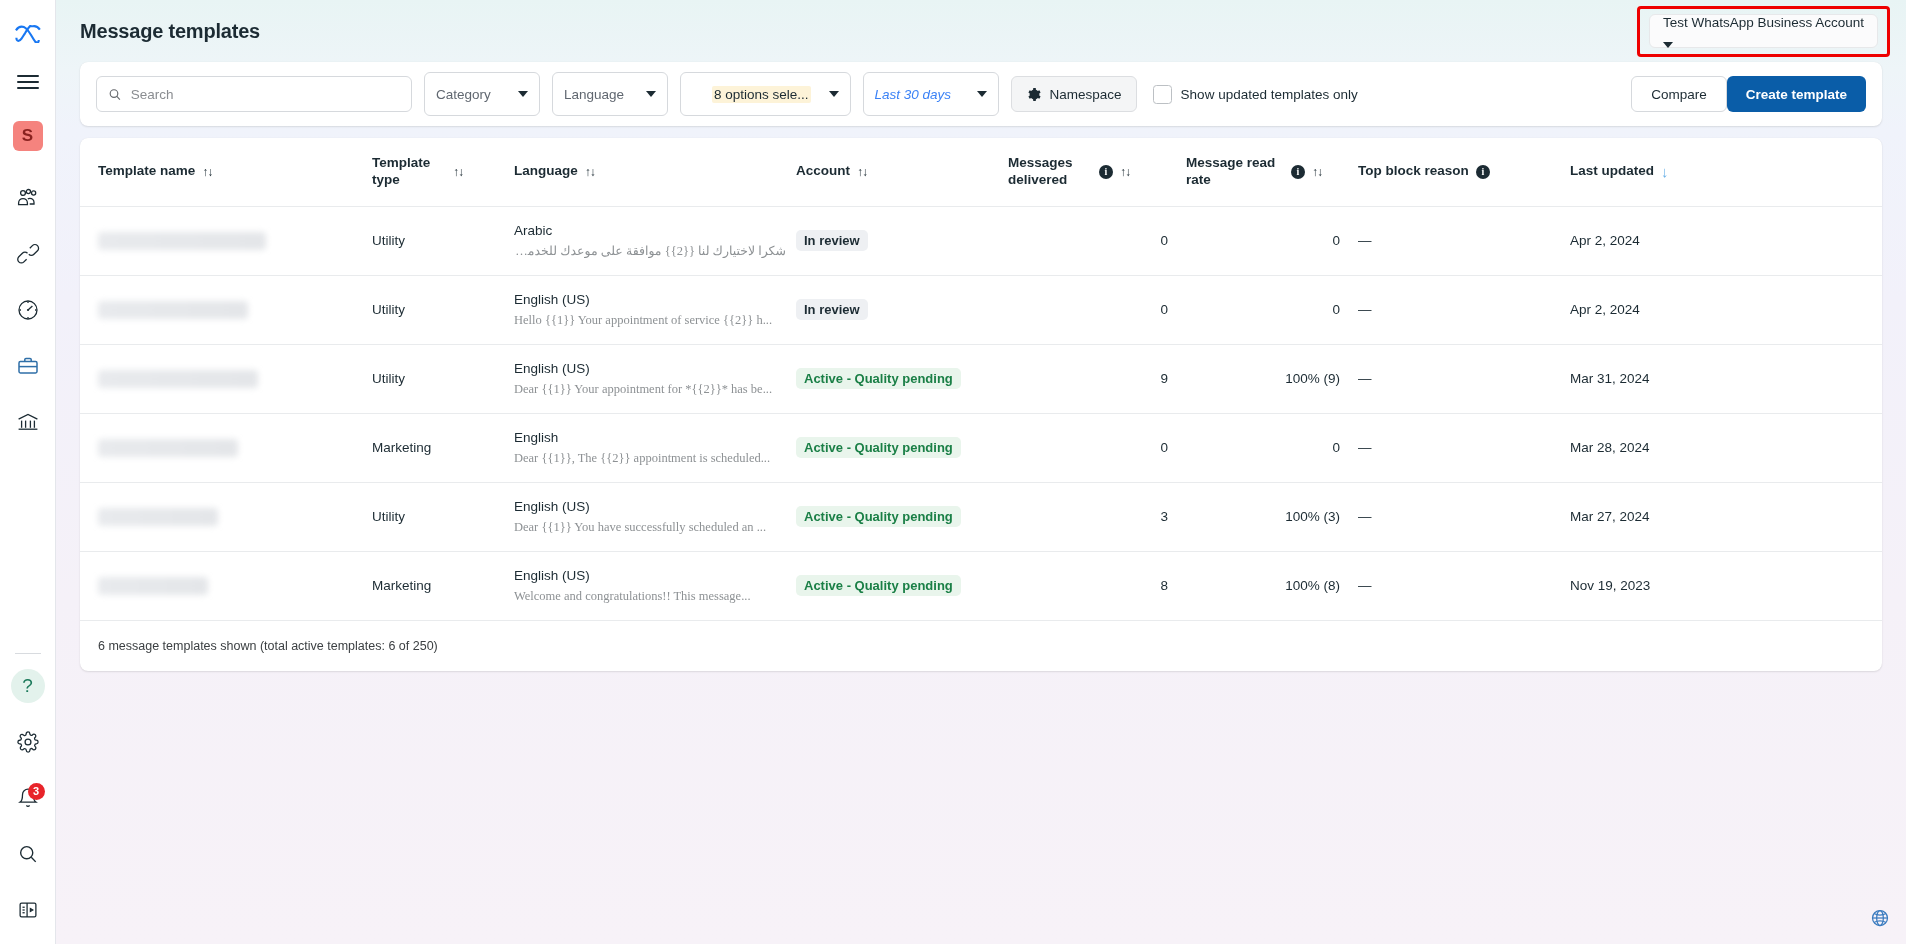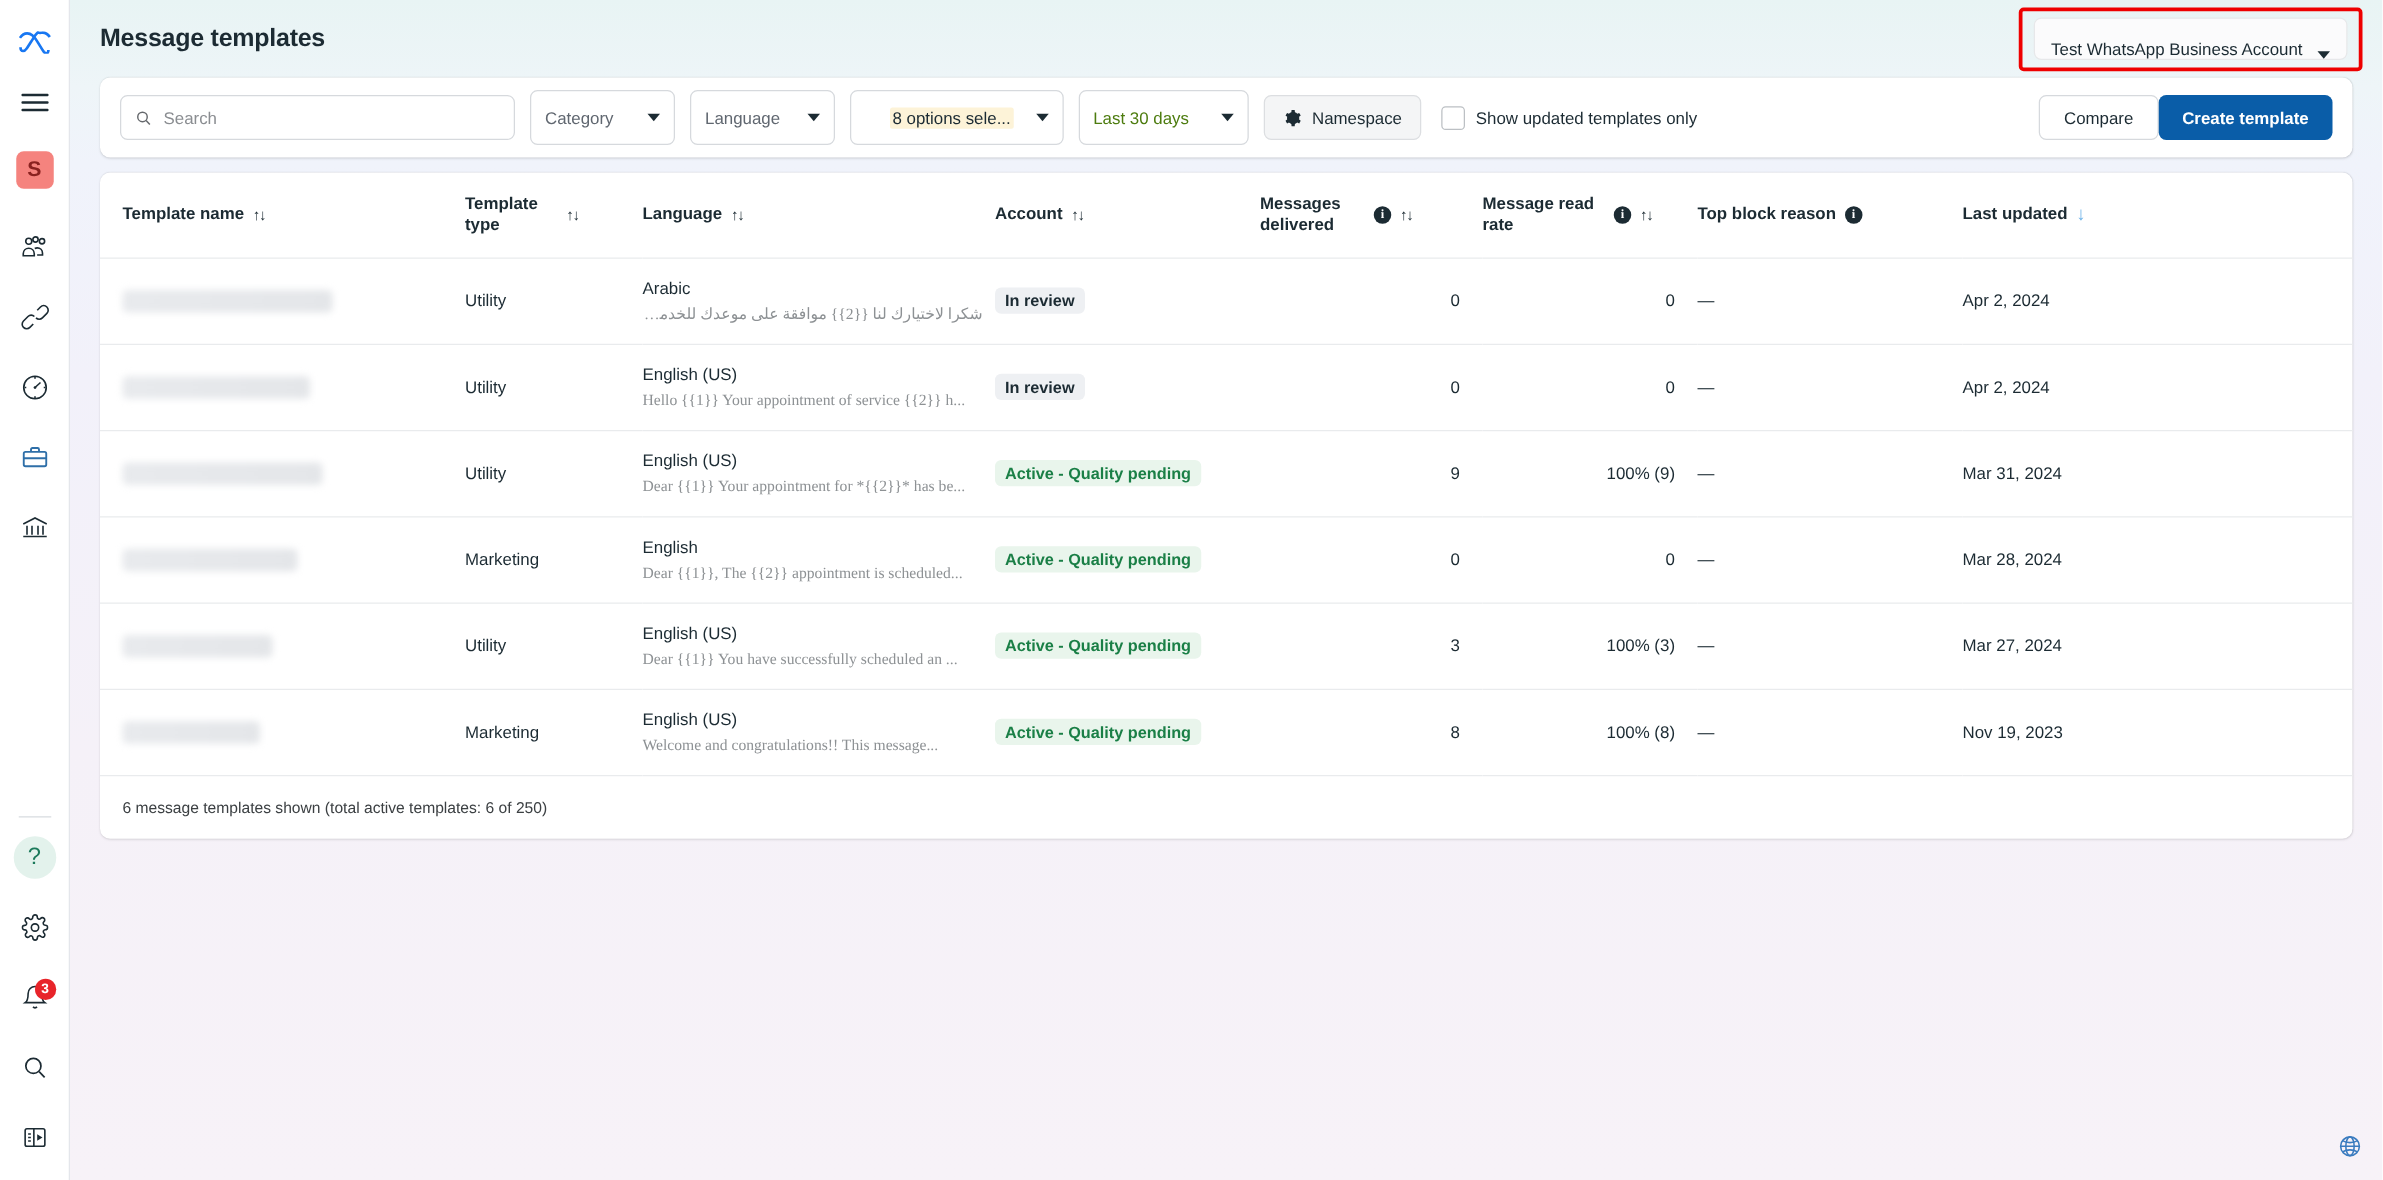--- a/index.html
+++ b/index.html
@@ -74,23 +74,24 @@
     border: 3px solid #ee0000;
     border-radius: 4px;
     padding: 5px 9px 6px 9px;
     display: flex; align-items: center;
   }
   .account-btn {
     background: #fbfbfc;
     border: 1px solid #e7e8ea;
     border-radius: 6px;
     height: 34px; padding: 0 13px;
-    display: flex; align-items: flex-end; gap: 12px;
+    display: flex; align-items: flex-start; gap: 12px;
     font-size: 13.5px; color: #1c2b33; cursor: pointer;
     white-space: nowrap;
+    flex-direction: column;
   }
   .caret { width: 0; height: 0; border-left: 5px solid transparent; border-right: 5px solid transparent; border-top: 6px solid #1c2b33; }
 
   
   .content { padding: 0 24px; }
   .card {
     background: #fff;
     border-radius: 8px;
     box-shadow: 0 1px 2px rgba(0,0,0,0.10), 0 0 1px rgba(0,0,0,0.08);
   }
@@ -113,21 +114,21 @@
   .filter-select {
     height: 44px; min-width: 116px;
     border: 1px solid #d6d9dd; border-radius: 6px; background: #fff;
     display: flex; align-items: center; justify-content: space-between;
     gap: 18px; padding: 0 11px; font-size: 13.5px; color: #606770; cursor: pointer;
     white-space: nowrap;
   }
   .filter-select.wide { min-width: 136px; }
   .filter-select .val { color: #606770; }
   .filter-select .val.highlight { background: #fdf3d8; color: #1c2b33; padding: 1px 2px; border-radius: 2px; margin-left: 20px; }
-  .filter-select .val.dark { color: #4d7c0f; }
+  .filter-select .val.dark { color: #3b82f6; font-style: italic; }
   .ns-btn {
     height: 36px; border: 1px solid #dcdee1; border-radius: 6px;
     background: #f4f5f6; display: flex; align-items: center; gap: 9px;
     padding: 0 14px; font-size: 13.5px; color: #1c2b33; cursor: pointer; white-space: nowrap;
   }
   .checkbox-wrap { display: flex; align-items: center; gap: 9px; margin-left: 4px; cursor: pointer; }
   .checkbox {
     width: 19px; height: 19px; border: 1.5px solid #bcc0c4; border-radius: 3.5px; background: #fff;
   }
   .checkbox-label { font-size: 13.5px; color: #1c2b33; white-space: nowrap; }

